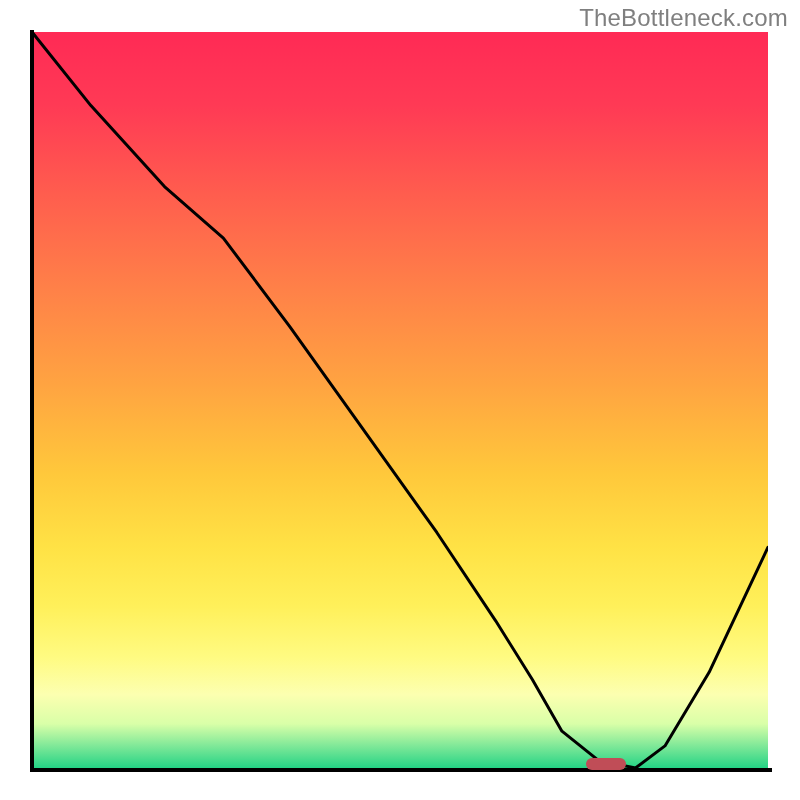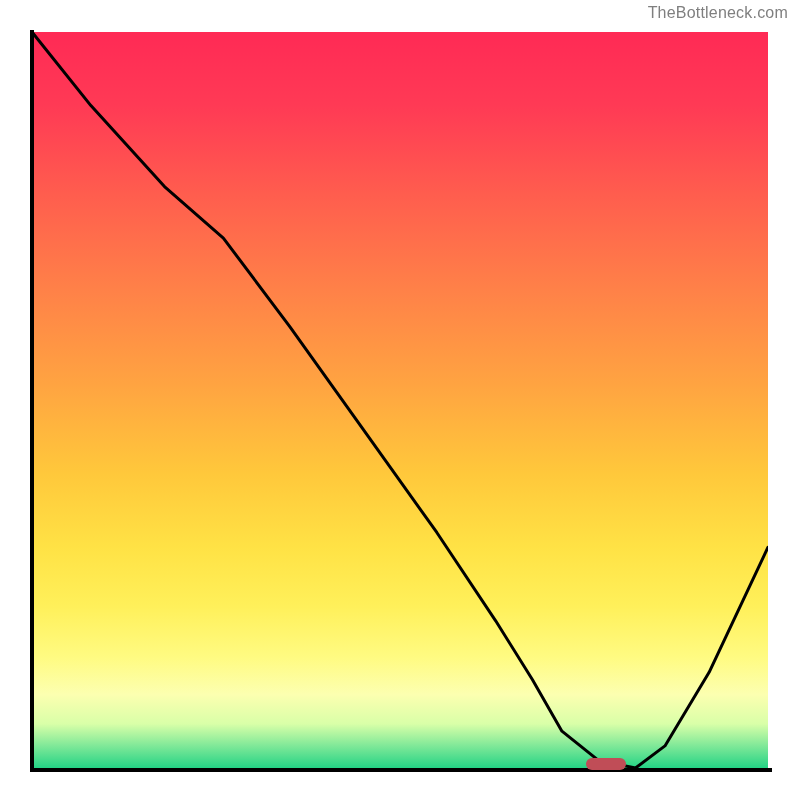--- a/index.html
+++ b/index.html
@@ -14,21 +14,21 @@
     position: relative;
     width: 800px;
     height: 800px;
     box-sizing: border-box;
   }
   .attribution {
     position: absolute;
     top: 4px;
     right: 12px;
     font-family: Arial, Helvetica, sans-serif;
-    font-size: 16px;
+    font-size: 24px;
     color: #7f7f7f;
     font-weight: 500;
     letter-spacing: 0.2px;
   }
   .plot-area {
     position: absolute;
     left: 32px;
     top: 32px;
     width: 736px;
     height: 736px;

